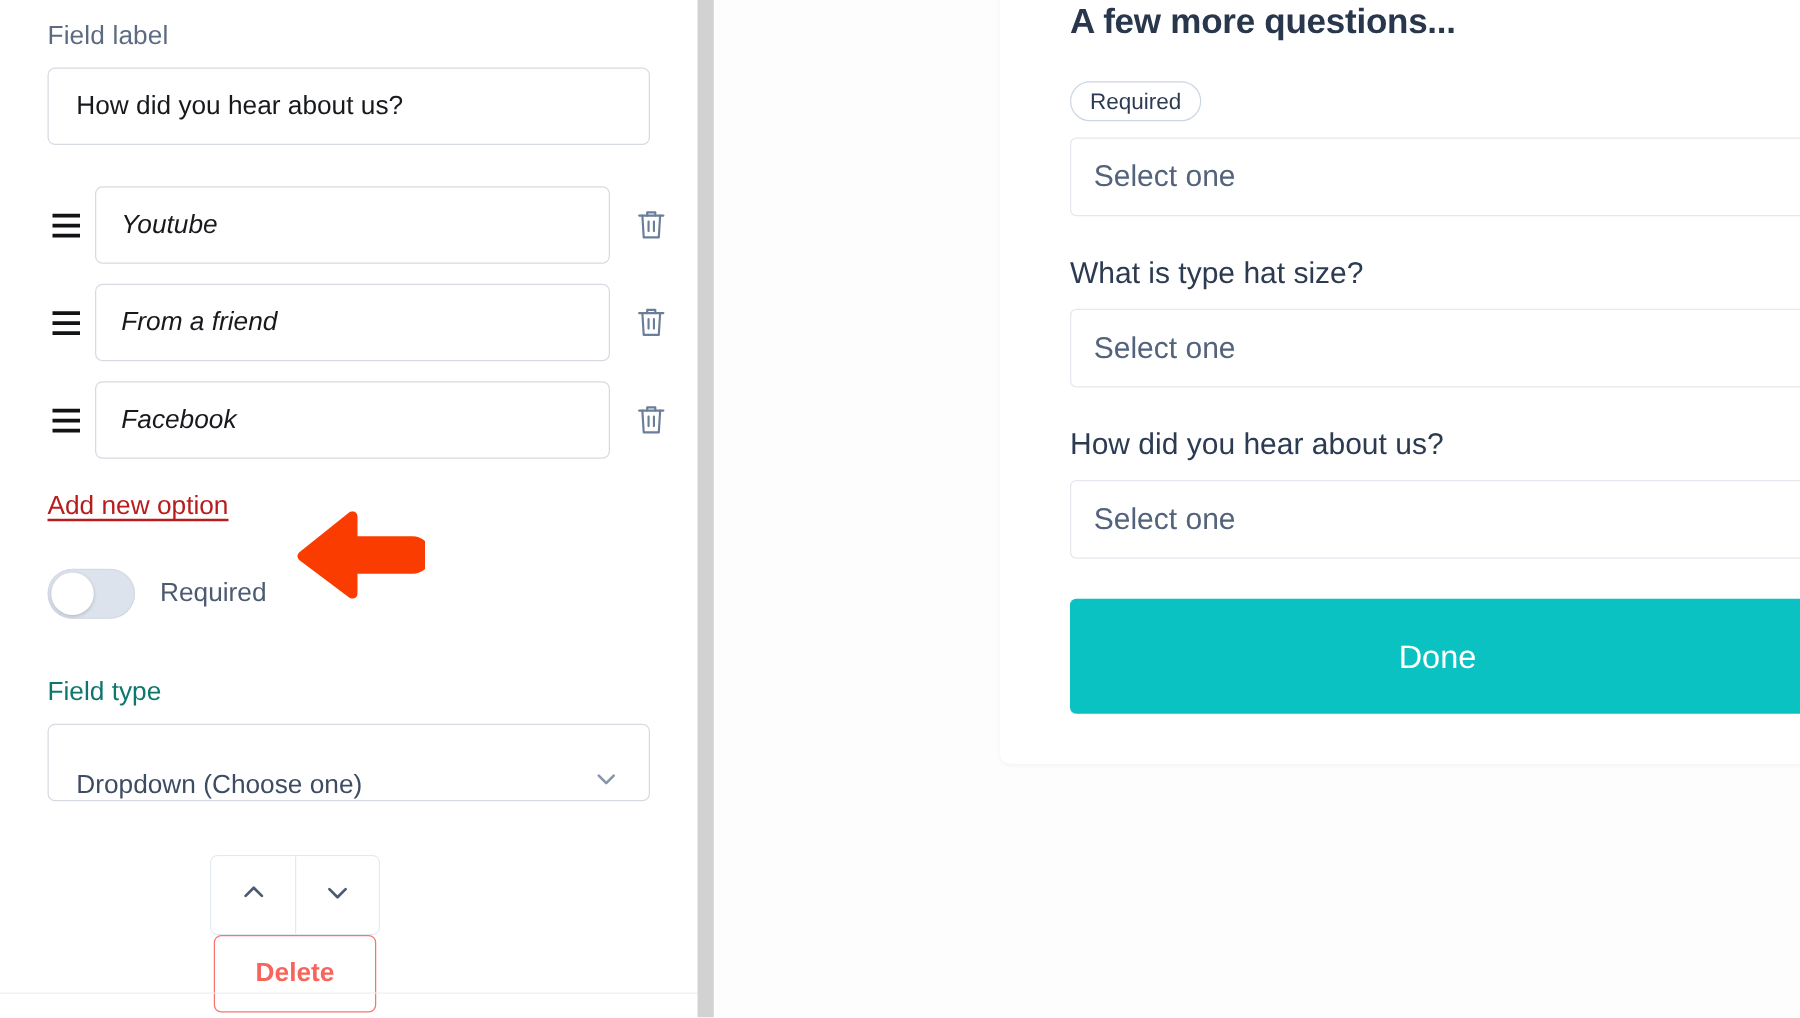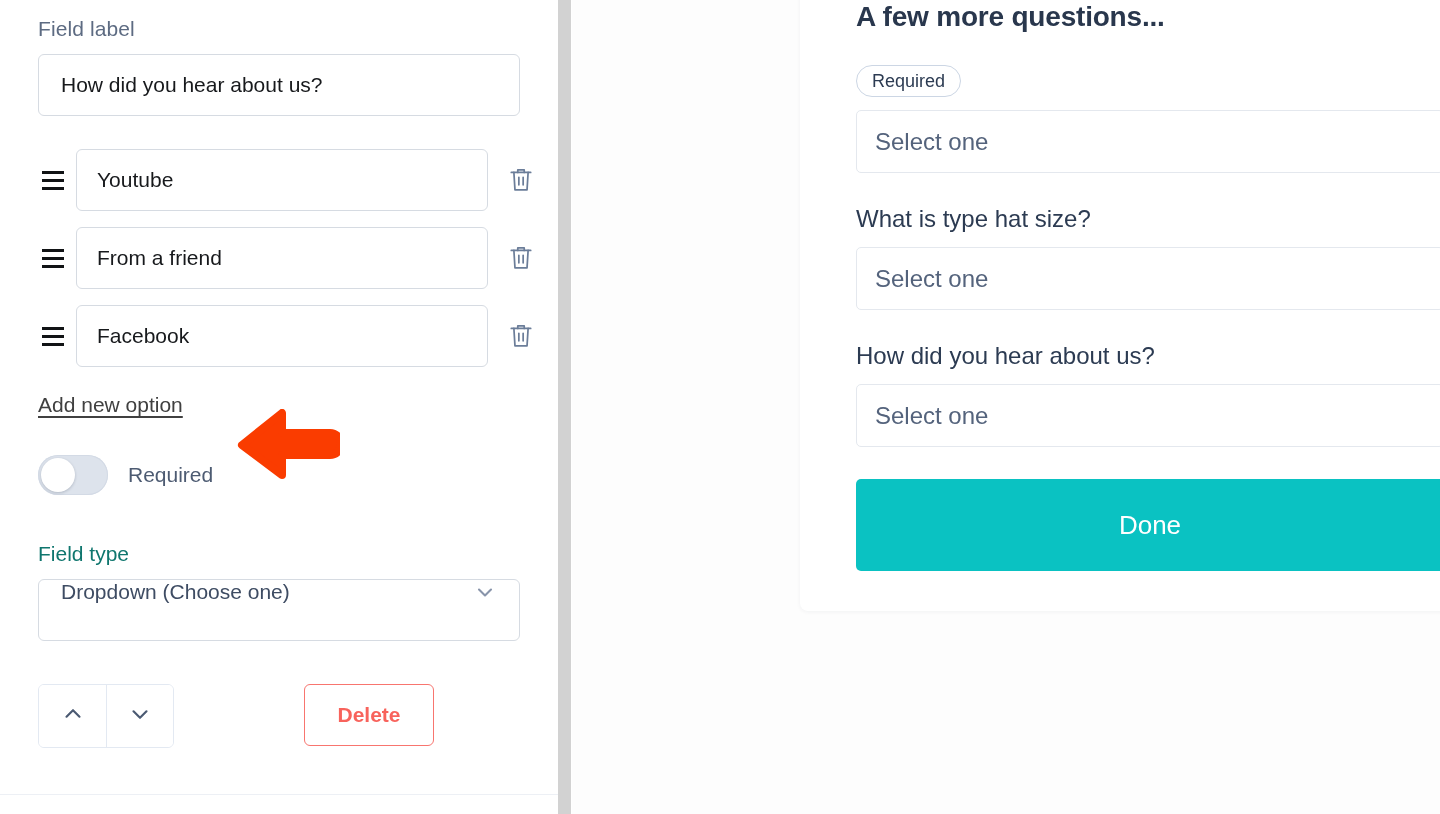--- a/index.html
+++ b/index.html
@@ -66,20 +66,21 @@
   }
 
   .options-list {
     margin-top: 33px;
   }
   .option-row {
     display: flex;
     align-items: center;
     height: 62px;
     margin-bottom: 16px;
+    font-style: italic;
   }
   .drag-handle {
     width: 30px;
     height: 30px;
     display: flex;
     flex-direction: column;
     justify-content: center;
     align-items: flex-start;
     gap: 5px;
     cursor: grab;
@@ -114,21 +115,21 @@
     align-items: center;
     justify-content: center;
     cursor: pointer;
     margin-left: 10px;
     flex: 0 0 auto;
   }
 
   .add-option-link {
     display: inline-block;
     font-size: 21px;
-    color: #404040;
+    color: #b91c1c;
     text-decoration: underline;
     text-underline-offset: 4px;
     cursor: pointer;
     margin-top: 10px;
   }
 
   .required-row {
     display: flex;
     align-items: center;
     margin-top: 38px;
@@ -165,36 +166,38 @@
     margin-top: 46px;
     line-height: 26px;
   }
   .select-box {
     width: 482px;
     height: 62px;
     border: 1px solid #d6dbe2;
     border-radius: 6px;
     background: #ffffff;
     display: flex;
-    align-items: flex-start;
+    align-items: flex-end;
     justify-content: space-between;
     padding: 0 22px 0 22px;
     margin-top: 12px;
     cursor: pointer;
   }
   .select-value {
     font-size: 21px;
     color: #3e4c63;
   }
 
   .bottom-bar {
     display: flex;
+    align-items: center;
     justify-content: space-between;
     width: 396px;
     margin-top: 43px;
+    flex-direction: column;
   }
   .move-group {
     display: flex;
     border: 1px solid #e3e9f2;
     border-radius: 6px;
     overflow: hidden;
     background: #ffffff;
   }
   .move-btn {
     width: 67px;

